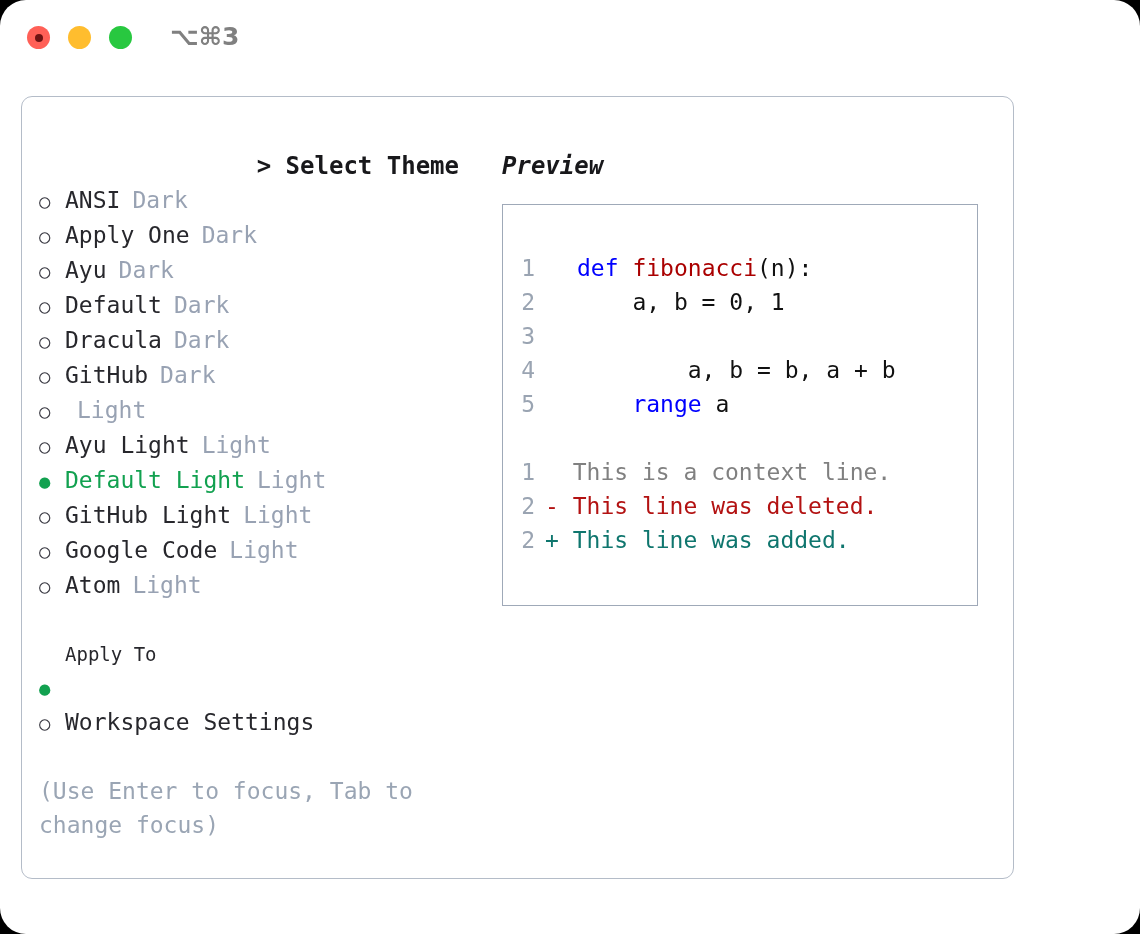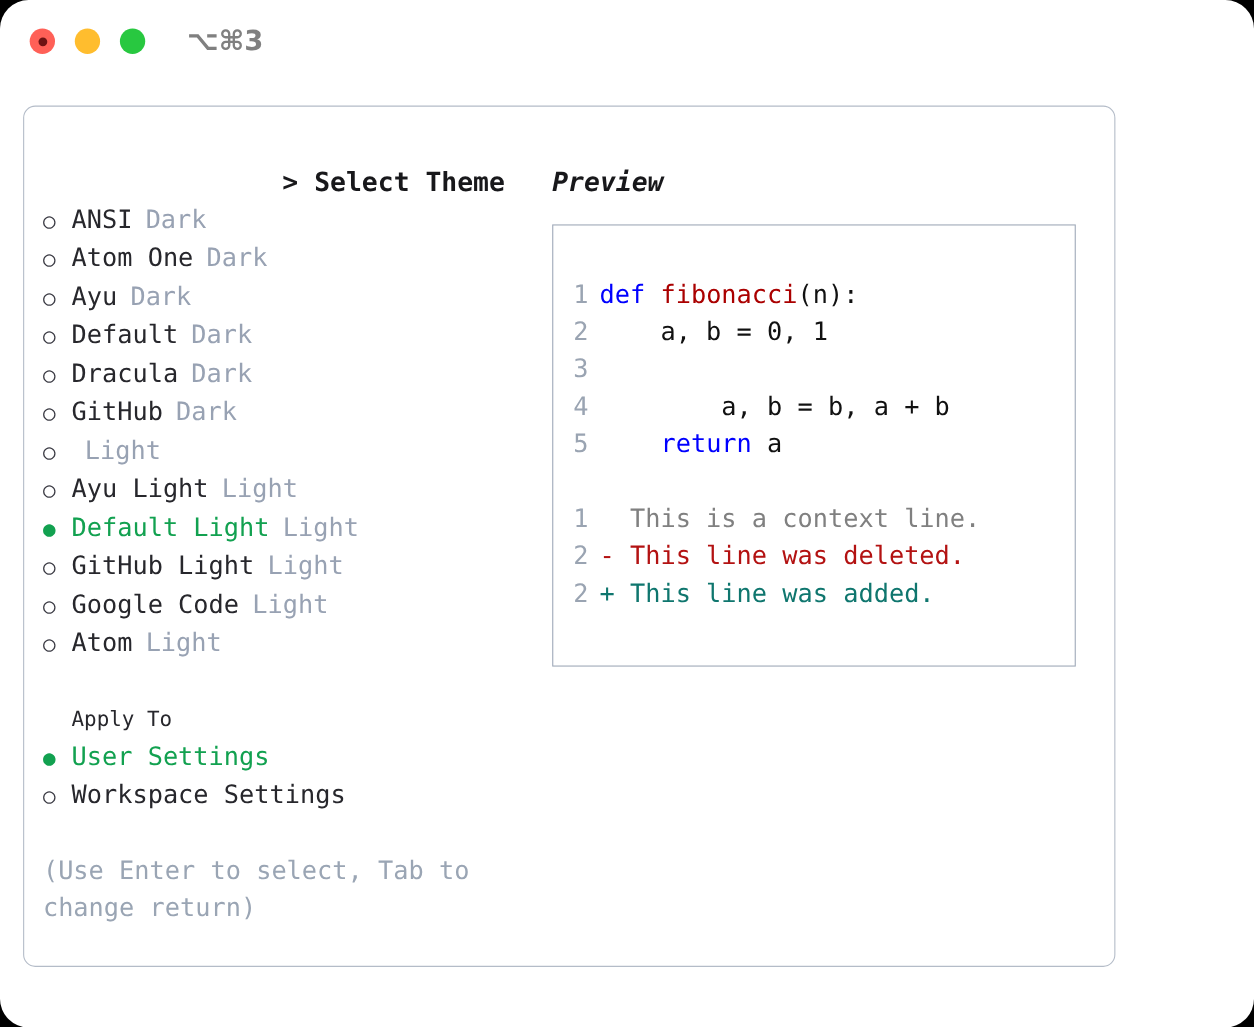--- a/index.html
+++ b/index.html
@@ -182,21 +182,21 @@
     white-space: pre;
   }
   .lnum {
     width: 42px;
     flex: 0 0 42px;
     text-align: right;
     color: #9aa4b2;
     padding-right: 10px;
     box-sizing: border-box;
   }
-  .ctext { color: #111111; }
+  .ctext { color: #111111; margin-left: 32px; }
 
   .kw   { color: #0000ff; }
   .fn   { color: #aa0000; }
   .plain{ color: #111111; }
 
   .diff-gap { height: 34px; }
   .diff-ctx { color: #808080; }
   .diff-del { color: #b31212; }
   .diff-add { color: #0f766e; }
 </style>
@@ -216,53 +216,53 @@
     <div class="shortcut">⌥⌘3</div>
   </div>
 
   <div class="panel">
     <div class="columns">
 
       <div class="col-left">
         <div class="list-title">&gt; Select Theme</div>
         <div id="theme-list">
             <div class="opt"><span class="marker">○</span><span class="opt-label">ANSI</span><span class="opt-badge">Dark</span></div>
-            <div class="opt"><span class="marker">○</span><span class="opt-label">Atom One</span><span class="opt-badge">Dark</span></div>
+            <div class="opt"><span class="marker">○</span><span class="opt-label">Apply One</span><span class="opt-badge">Dark</span></div>
             <div class="opt"><span class="marker">○</span><span class="opt-label">Ayu</span><span class="opt-badge">Dark</span></div>
             <div class="opt"><span class="marker">○</span><span class="opt-label">Default</span><span class="opt-badge">Dark</span></div>
             <div class="opt"><span class="marker">○</span><span class="opt-label">Dracula</span><span class="opt-badge">Dark</span></div>
             <div class="opt"><span class="marker">○</span><span class="opt-label">GitHub</span><span class="opt-badge">Dark</span></div>
             <div class="opt"><span class="marker">○</span><span class="opt-badge">Light</span></div>
             <div class="opt"><span class="marker">○</span><span class="opt-label">Ayu Light</span><span class="opt-badge">Light</span></div>
             <div class="opt selected"><span class="marker sel">●</span><span class="opt-label">Default Light</span><span class="opt-badge">Light</span></div>
             <div class="opt"><span class="marker">○</span><span class="opt-label">GitHub Light</span><span class="opt-badge">Light</span></div>
             <div class="opt"><span class="marker">○</span><span class="opt-label">Google Code</span><span class="opt-badge">Light</span></div>
             <div class="opt"><span class="marker">○</span><span class="opt-label">Atom</span><span class="opt-badge">Light</span></div>
           </div>
 
         <div class="spacer-block"></div>
 
         <div class="section-head">Apply To</div>
         <div id="apply-list">
-            <div class="opt selected"><span class="marker sel">●</span><span class="opt-label">User Settings</span></div>
+            <div class="opt selected"><span class="marker sel">●</span></div>
             <div class="opt"><span class="marker">○</span><span class="opt-label">Workspace Settings</span></div>
           </div>
 
-        <div class="hint">(Use Enter to select, Tab to change return)</div>
+        <div class="hint">(Use Enter to focus, Tab to change focus)</div>
       </div>
 
       <div class="col-right">
         <div class="preview-title">Preview</div>
         <div class="preview-box">
           <div id="code-block">
               <div class="code-line"><span class="lnum">1</span><span class="ctext"><span class="kw">def </span><span class="fn">fibonacci</span><span class="plain">(n):</span></span></div>
               <div class="code-line"><span class="lnum">2</span><span class="ctext"><span class="plain">    a, b = 0, 1</span></span></div>
               <div class="code-line"><span class="lnum">3</span></div>
               <div class="code-line"><span class="lnum">4</span><span class="ctext"><span class="plain">        a, b = b, a + b</span></span></div>
-              <div class="code-line"><span class="lnum">5</span><span class="ctext"><span class="plain">    </span><span class="kw">return</span><span class="plain"> a</span></span></div>
+              <div class="code-line"><span class="lnum">5</span><span class="ctext"><span class="plain">    </span><span class="kw">range</span><span class="plain"> a</span></span></div>
             </div>
           <div class="diff-gap"></div>
           <div id="diff-block">
               <div class="code-line"><span class="lnum">1</span><span class="diff-ctx">  This is a context line.</span></div>
               <div class="code-line"><span class="lnum">2</span><span class="diff-del">- This line was deleted.</span></div>
               <div class="code-line"><span class="lnum">2</span><span class="diff-add">+ This line was added.</span></div>
             </div>
         </div>
       </div>
 

